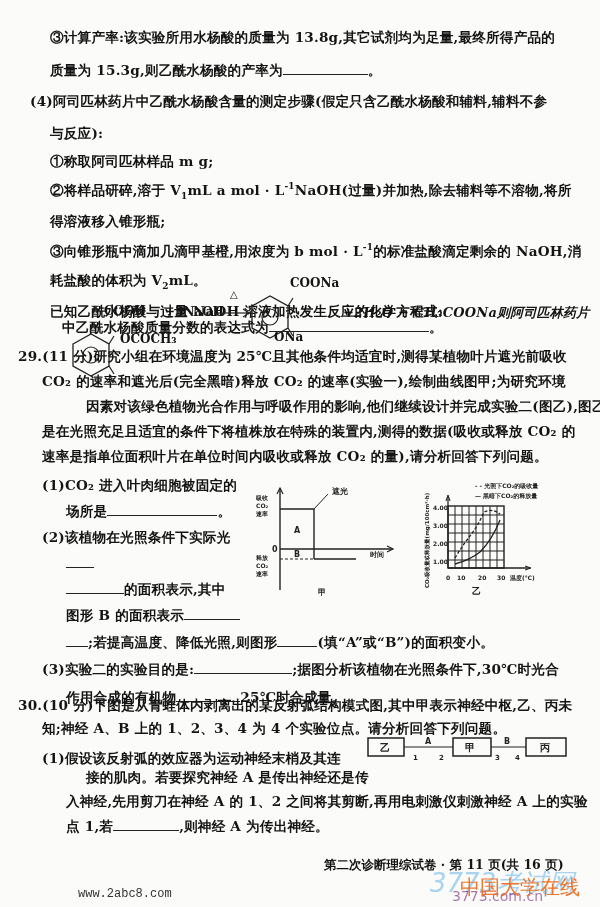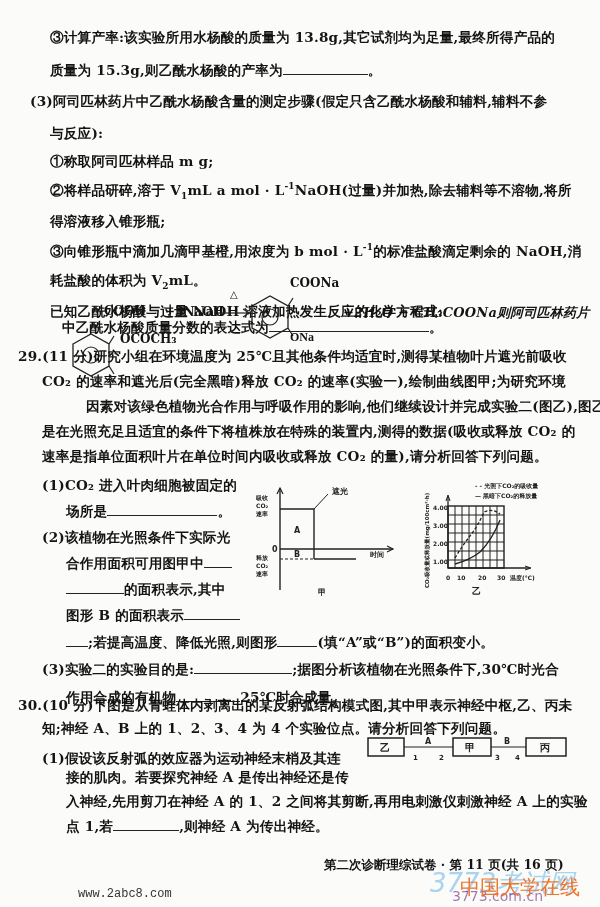--- a/index.html
+++ b/index.html
@@ -17,21 +17,21 @@
   .url{position:absolute;font-family:"Liberation Mono","DejaVu Sans Mono",monospace;font-size:12px;color:#333;}
 </style>
 </head>
 <body>
 
 <div class="line" style="left:50px;top:28px;" data-name="q28-part3-line1">③计算产率:该实验所用水杨酸的质量为 13.8g,其它试剂均为足量,最终所得产品的</div>
 <div class="line" style="left:50px;top:61px;" data-name="q28-part3-line2">
   <span data-name="q28-yield-text">质量为 15.3g,则乙酰水杨酸的产率为</span><span class="blank" style="width:85px;" data-name="yield-answer-blank"></span><span>。</span>
 </div>
 
-<div class="line" style="left:30px;top:92px;" data-name="q28-part4-line1">(3)阿司匹林药片中乙酰水杨酸含量的测定步骤(假定只含乙酰水杨酸和辅料,辅料不参</div>
+<div class="line" style="left:30px;top:92px;" data-name="q28-part4-line1">(4)阿司匹林药片中乙酰水杨酸含量的测定步骤(假定只含乙酰水杨酸和辅料,辅料不参</div>
 <div class="line" style="left:50px;top:124px;" data-name="q28-part4-line2">与反应):</div>
 <div class="line" style="left:50px;top:152px;" data-name="q28-step1">①称取阿司匹林样品 m g;</div>
 <div class="line" style="left:50px;top:181px;" data-name="q28-step2">
   <span>②将样品研碎,溶于 V</span><sub>1</sub><span>mL a mol · L</span><sup>-1</sup><span>NaOH(过量)并加热,除去辅料等不溶物,将所</span>
 </div>
 <div class="line" style="left:50px;top:212px;" data-name="q28-step2-line2">得溶液移入锥形瓶;</div>
 <div class="line" style="left:50px;top:242px;" data-name="q28-step3">
   <span>③向锥形瓶中滴加几滴甲基橙,用浓度为 b mol · L</span><sup>-1</sup><span>的标准盐酸滴定剩余的 NaOH,消</span>
 </div>
 <div class="line" style="left:50px;top:271px;" data-name="q28-step3-line2">
@@ -53,41 +53,41 @@
   <line x1="0" y1="5" x2="30" y2="5" stroke="#222" stroke-width="1.2"></line>
   <polyline points="25,1 31,5 25,9" fill="none" stroke="#222" stroke-width="1.2"></polyline>
 </svg>
 <svg class="svgbox" style="left:246px;top:294px;" width="60" height="60" data-name="benzene-ring-product-icon">
   <polygon points="6,12 24,2 42,12 42,34 24,44 6,34" fill="none" stroke="#222" stroke-width="1.3"></polygon>
   <circle cx="24" cy="23" r="8" fill="none" stroke="#222" stroke-width="1.2"></circle>
   <line x1="42" y1="12" x2="47" y2="4" stroke="#222" stroke-width="1.2"></line>
   <line x1="42" y1="34" x2="47" y2="42" stroke="#222" stroke-width="1.2"></line>
 </svg>
 <div class="chem" style="left:290px;top:276px;" data-name="product-coona">COONa</div>
-<div class="chem" style="left:290px;top:330px;font-family:Liberation Serif, serif;" data-name="product-ona">ONa</div>
+<div class="chem" style="left:274px;top:330px;" data-name="product-ona">ONa</div>
 <div class="line" style="left:343px;top:304px;font-size:13px;font-style:italic;" data-name="equation-byproducts">
   <span>+2H₂O + CH₃COONa</span><span>则阿司匹林药片</span>
 </div>
 <div class="line" style="left:62px;top:342px;" data-name="q28-expression-line">
   <span>中乙酰水杨酸质量分数的表达式为</span><span class="blank" style="width:160px;" data-name="expression-answer-blank"></span><span>。</span>
 </div>
 
 <div class="line" style="left:18px;top:371px;" data-name="q29-line1">29.(11 分)研究小组在环境温度为 25℃且其他条件均适宜时,测得某植物叶片遮光前吸收</div>
 <div class="line" style="left:42px;top:401px;" data-name="q29-line2">CO₂ 的速率和遮光后(完全黑暗)释放 CO₂ 的速率(实验一),绘制曲线图甲;为研究环境</div>
 <div class="line" style="left:42px;top:430px;padding-left:44px;" data-name="q29-line3">因素对该绿色植物光合作用与呼吸作用的影响,他们继续设计并完成实验二(图乙),图乙</div>
 <div class="line" style="left:42px;top:459px;" data-name="q29-line4">是在光照充足且适宜的条件下将植株放在特殊的装置内,测得的数据(吸收或释放 CO₂ 的</div>
 <div class="line" style="left:42px;top:488px;" data-name="q29-line5">速率是指单位面积叶片在单位时间内吸收或释放 CO₂ 的量),请分析回答下列问题。</div>
 
 <div class="line" style="left:42px;top:516px;" data-name="q29-sub1-line1">(1)CO₂ 进入叶肉细胞被固定的</div>
 <div class="line" style="left:66px;top:543px;" data-name="q29-sub1-line2">
   <span>场所是</span><span class="blank" style="width:110px;" data-name="fixation-site-blank"></span><span>。</span>
 </div>
 <div class="line" style="left:42px;top:571px;" data-name="q29-sub2-line1">(2)该植物在光照条件下实际光</div>
 <div class="line" style="left:66px;top:598px;" data-name="q29-sub2-line2">
-  <span>合作用面积可用图甲中</span><span class="blank" style="width:28px;" data-name="actual-photosynthesis-blank-a"></span>
+  <span class="blank" style="width:28px;" data-name="actual-photosynthesis-blank-a"></span>
 </div>
 <div class="line" style="left:66px;top:625px;" data-name="q29-sub2-line3">
   <span class="blank" style="width:58px;" data-name="actual-photosynthesis-blank-b"></span><span>的面积表示,其中</span>
 </div>
 <div class="line" style="left:66px;top:652px;" data-name="q29-sub2-line4">
   <span>图形 B 的面积表示</span><span class="blank" style="width:56px;" data-name="shape-b-meaning-blank-a"></span>
 </div>
 
 <style>
   [data-name="q29-sub2-line2"]{top:571px !important;}
@@ -196,21 +196,21 @@
 <div class="line" style="left:42px;top:765px;margin-top:6px;" data-name="q30-sub1-line1">(1)假设该反射弧的效应器为运动神经末梢及其连</div>
 <div class="line" style="left:66px;top:790px;" data-name="q30-sub1-line2">接的肌肉。若要探究神经 A 是传出神经还是传</div>
 <div class="line" style="left:66px;top:815px;" data-name="q30-sub1-line3">入神经,先用剪刀在神经 A 的 1、2 之间将其剪断,再用电刺激仪刺激神经 A 上的实验</div>
 <div class="line" style="left:66px;top:840px;" data-name="q30-sub1-line4">
   <span>点 1,若</span><span class="blank" style="width:66px;" data-name="efferent-test-blank"></span><span>,则神经 A 为传出神经。</span>
 </div>
 <style>
   [data-name="q30-line1"]{top:696px !important;}
   [data-name="q30-line2"]{top:719px !important;}
   [data-name="q30-sub1-line1"]{top:743px !important;}
-  [data-name="q30-sub1-line2"]{top:768px !important;}
+  [data-name="q30-sub1-line2"]{top:768px !important;margin-left:20px;}
   [data-name="q30-sub1-line3"]{top:792px !important;}
   [data-name="q30-sub1-line4"]{top:817px !important;}
 </style>
 
 <svg class="svgbox" style="left:366px;top:735px;" width="210" height="30" data-name="reflex-arc-diagram">
   <g font-family="DejaVu Sans, sans-serif" font-weight="bold" fill="#222">
     <rect x="2" y="3" width="36" height="18" fill="none" stroke="#222" stroke-width="1.5"></rect>
     <text x="14" y="16" font-size="10" data-name="box-yi">乙</text>
     <line x1="38" y1="12" x2="87" y2="12" stroke="#222" stroke-width="1.2"></line>
     <text x="59" y="9" font-size="8" data-name="nerve-a-label">A</text>

